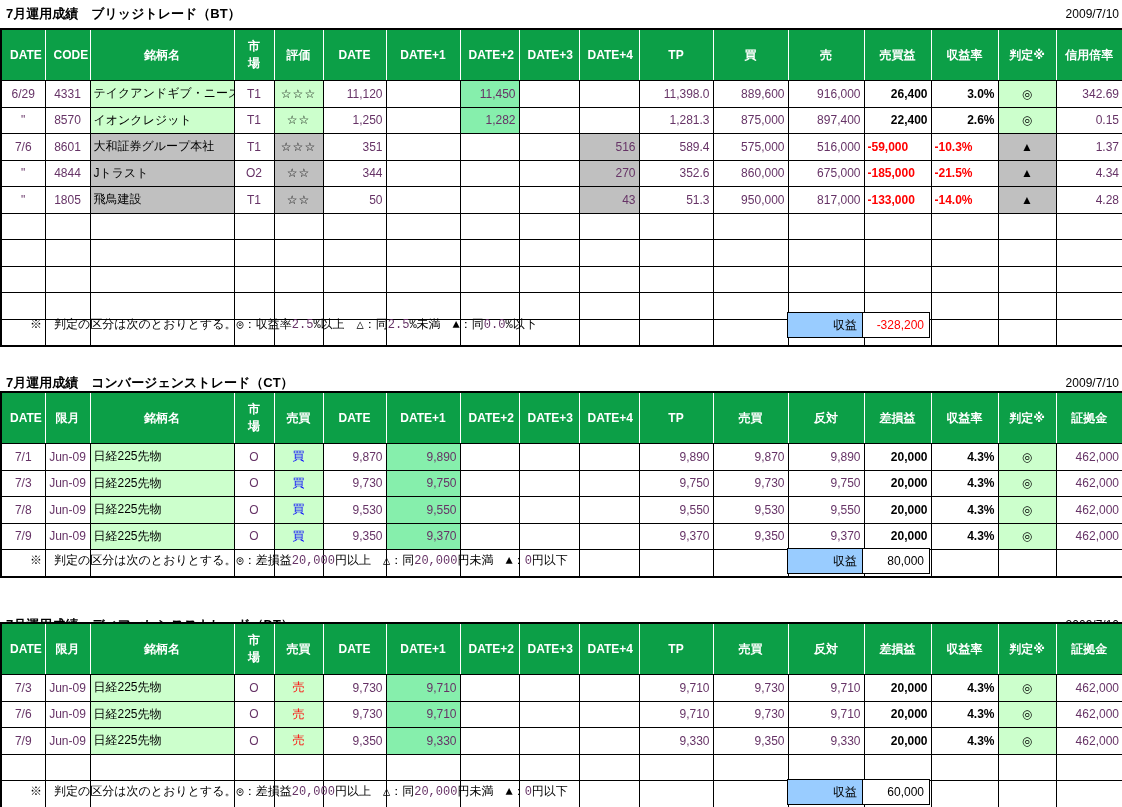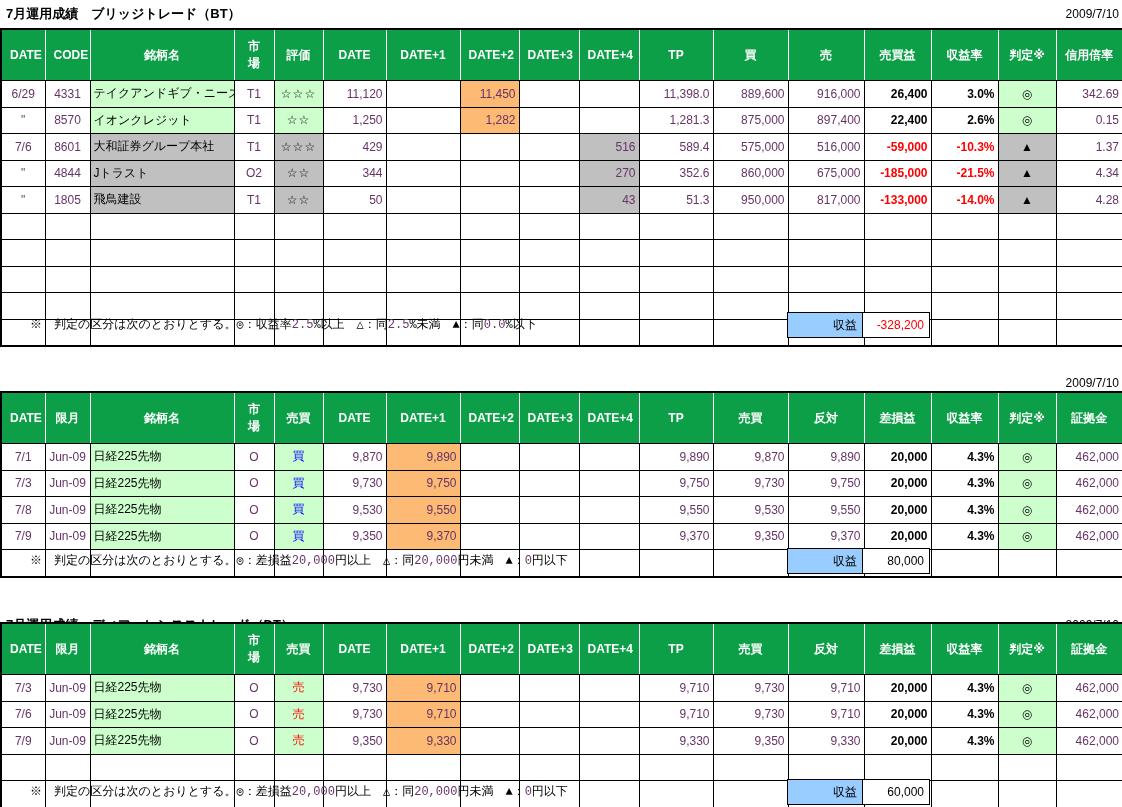--- a/index.html
+++ b/index.html
@@ -14,27 +14,27 @@
   table.grid th{border:1px solid #fff;border-top:1px solid #000;border-bottom:1px solid #000;
                 background:#0c9f47;color:#fff;font-weight:bold;font-size:12px;height:27px;padding:8px;text-align:center;}
   table.grid th:first-child{border-left:1px solid #000;}
   table.grid th:last-child{border-right:1px solid #701a75;}
   
   td.pc{text-align:center;color:#663366;}
   td.pn{text-align:right;color:#663366;}
   td.nm{text-align:left;color:#000;}
   td.st{text-align:center;color:#000;letter-spacing:1px;}
   td.bp{text-align:right;color:#000;font-weight:bold;}
-  td.bn{text-align:right;color:#ff0000;font-weight:bold;}
+  td.bn{text-align:left;color:#ff0000;font-weight:bold;}
   td.mk{text-align:center;color:#000;font-size:13px;}
   td.buy{text-align:center;color:#0000ff;}
   td.sell{text-align:center;color:#ff0000;}
   td.g{background:#ccffcc;}
   td.gy{background:#c0c0c0;}
-  td.pk{background:#fdba74;}
+  td.pk{background:#86efac;}
   
   .summary-row{position:absolute;left:0;width:1122px;height:26px;}
   .profit-label{position:absolute;left:787px;width:76px;height:26px;box-sizing:border-box;background:#99ccff;
                 border:1px solid #000;text-align:right;line-height:24px;padding-right:5px;color:#000;}
   .profit-value{position:absolute;left:862px;width:68px;height:26px;box-sizing:border-box;background:#fff;
                 border:1px solid #000;text-align:right;line-height:24px;padding-right:5px;}
   .profit-value.neg{color:#ff0000;}
   .profit-value.pos{color:#000;}
   .footnote{position:absolute;left:30px;top:0;height:26px;line-height:26px;color:#000;font-size:12px;white-space:nowrap;font-family:Liberation Mono, monospace;}
   .footnote .num{color:#663366;}
@@ -128,21 +128,21 @@
             <td class="bp">2.6%</td>
             <td class="mk g">◎</td>
             <td class="pn">0.15</td>
           </tr>
           <tr>
             <td class="pc">7/6</td>
             <td class="pc">8601</td>
             <td class="nm gy">大和証券グループ本社</td>
             <td class="pc">T1</td>
             <td class="st gy">☆☆☆</td>
-            <td class="pn">429</td>
+            <td class="pn">351</td>
             <td></td>
             <td></td>
             <td></td>
             <td class="pn gy">516</td>
             <td class="pn">589.4</td>
             <td class="pn">575,000</td>
             <td class="pn">516,000</td>
             <td class="bn">-59,000</td>
             <td class="bn">-10.3%</td>
             <td class="mk gy">▲</td>
@@ -285,20 +285,21 @@
     </table>
     <div class="summary-row" style="top:312px;">
       <div class="footnote"><span>※　判定の区分は次のとおりとする。◎：収益率</span><span class="num">2.5</span><span>%以上　△：同</span><span class="num">2.5</span><span>%未満　▲：同</span><span class="num">0.0</span><span>%以下</span></div>
       <div class="profit-label">収益</div>
       <div class="profit-value neg">-328,200</div>
     </div>
   </div>
 
   <div class="block" style="top:372px;height:204px;">
     <div class="title-row" style="top:2px;">
+      <div class="tbl-title">7月運用成績　コンバージェンストレード（CT）</div>
       <div class="rpt-date">2009/7/10</div>
     </div>
     <table class="grid" style="top:19px;">
       <colgroup>
           <col style="width: 44px;">
           <col style="width: 45px;">
           <col style="width: 144px;">
           <col style="width: 40px;">
           <col style="width: 49px;">
           <col style="width: 63px;">

